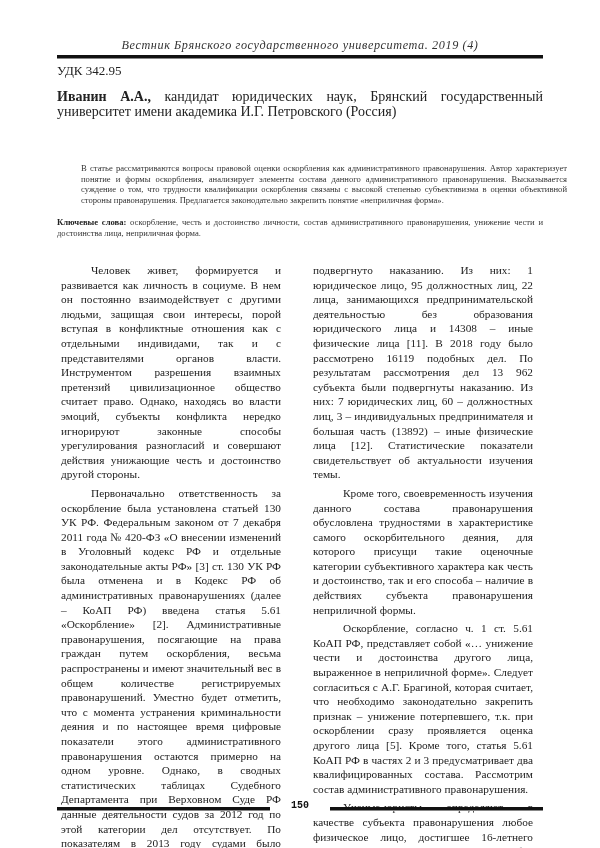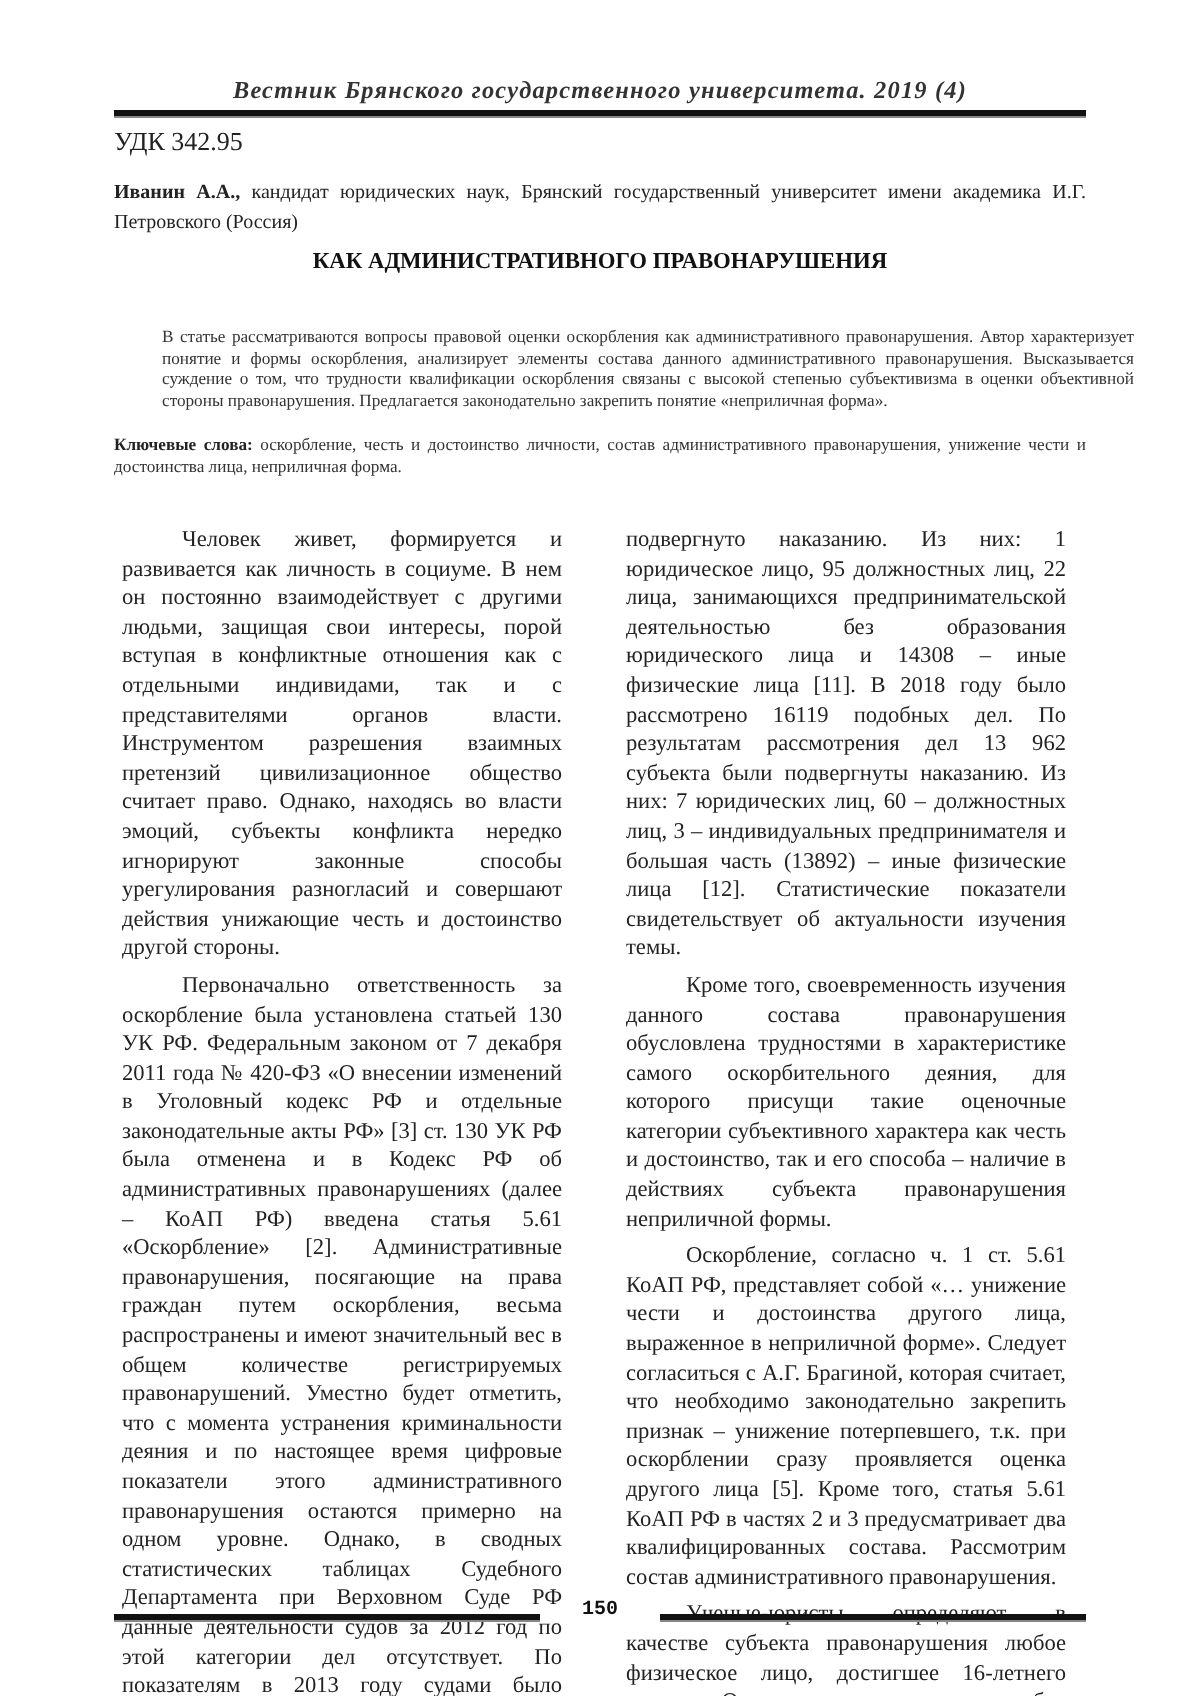--- a/index.html
+++ b/index.html
@@ -1,21 +1,21 @@
 <!DOCTYPE html>
 <html><head>
 <meta charset="utf-8">
 <style>
   html, body { margin:0; padding:0; background:#fff; }
   body { width:600px; height:848px; position:relative; overflow:hidden; font-family:"Liberation Serif", "DejaVu Serif", serif; color:#222; }
   .page { position:absolute; left:57px; top:0; width:486px; }
-  .running-head { position:absolute; top:38px; left:0; width:486px; text-align:center; font-style:italic; font-size:12.2px; letter-spacing:0.6px; color:#333;font-weight:bold; }
+  .running-head { position:absolute; top:38px; left:0; width:486px; text-align:center; font-style:italic; font-size:12.2px; letter-spacing:0.6px; color:#333; }
   .head-rule { position:absolute; top:55px; left:0; width:486px; height:3px; background:#111; border-bottom:1px solid #888; }
   .udk { position:absolute; top:63px; left:0; font-size:13px; color:#222; }
-  .author { position:absolute; top:89px; left:0; width:486px; font-size:10px; line-height:15px; text-align:justify; color:#222; }
+  .author { position:absolute; top:89px; left:0; width:486px; font-size:14px; line-height:15px; text-align:justify; color:#222; }
   .author b { font-weight:bold; }
   .title { position:absolute; top:124px; left:0; width:486px; text-align:center; font-weight:bold; font-size:11.4px; line-height:14.5px; color:#111; }
   .abstract { position:absolute; top:163px; left:0; width:486px; font-size:8.6px; line-height:10.6px; text-align:justify; color:#333;margin-left:24px; }
   .keywords { position:absolute; top:217px; left:0; width:486px; font-size:8.6px; line-height:10.6px; text-align:justify; color:#333; }
   .keywords b { font-weight:bold; color:#222; }
   .col { position:absolute; top:259px; width:228px; font-size:11.3px; line-height:14.6px; text-align:justify; color:#222; }
   .col p { margin:4px; text-indent:30px; }
   .col p.noindent { text-indent:0; }
   .col-left { left:0; }
   .col-right { left:252px; }
@@ -32,21 +32,20 @@
   <div class="running-head">Вестник Брянского государственного университета. 2019 (4)</div>
   <div class="head-rule"></div>
 
   <div class="udk">УДК 342.95</div>
 
   <div class="author">
     <b>Иванин А.А.,</b><span> кандидат юридических наук, Брянский государственный университет имени академика И.Г. Петровского (Россия)</span>
   </div>
 
   <div class="title">
-    <div>КАК АДМИНИСТРАТИВНОГО ПРАВОНАРУШЕНИЯ</div>
   </div>
 
   <div class="abstract">В статье рассматриваются вопросы правовой оценки оскорбления как административного правонарушения. Автор характеризует понятие и формы оскорбления, анализирует элементы состава данного административного правонарушения. Высказывается суждение о том, что трудности квалификации оскорбления связаны с высокой степенью субъективизма в оценки объективной стороны правонарушения. Предлагается законодательно закрепить понятие «неприличная форма».</div>
 
   <div class="keywords">
     <b>Ключевые слова:</b><span> оскорбление, честь и достоинство личности, состав административного правонарушения, унижение чести и достоинства лица, неприличная форма.</span>
   </div>
 
   <div class="col col-left">
     <p>Человек живет, формируется и развивается как личность в социуме. В нем он постоянно взаимодействует с другими людьми, защищая свои интересы, порой вступая в конфликтные отношения как с отдельными индивидами, так и с представителями органов власти. Инструментом разрешения взаимных претензий цивилизационное общество считает право. Однако, находясь во власти эмоций, субъекты конфликта нередко игнорируют законные способы урегулирования разногласий и совершают действия унижающие честь и достоинство другой стороны.</p>

